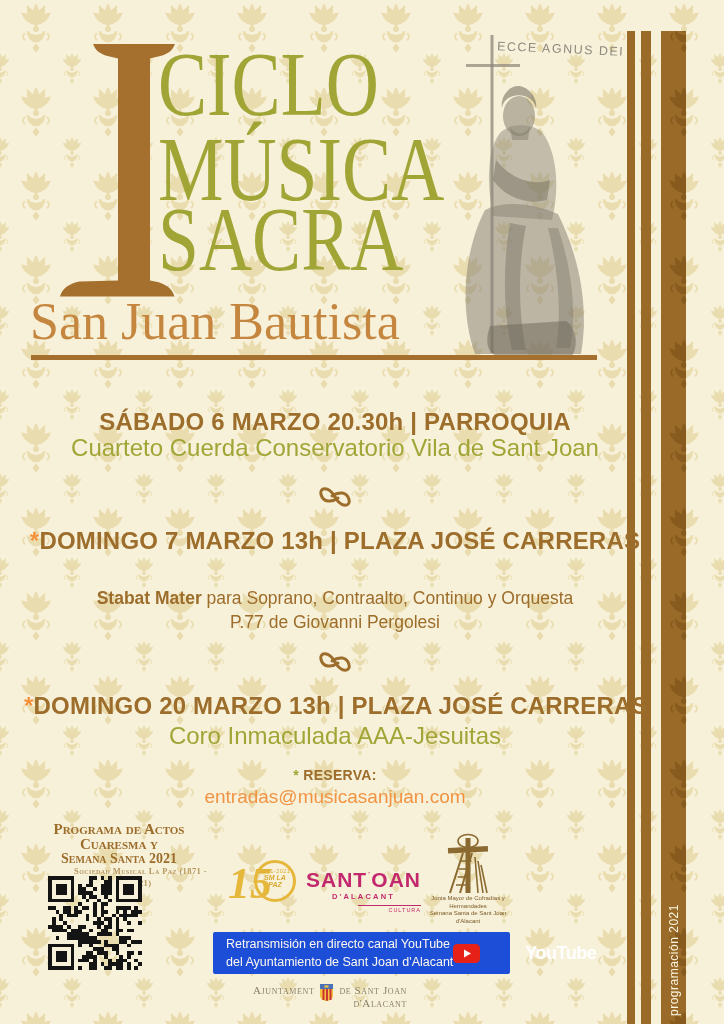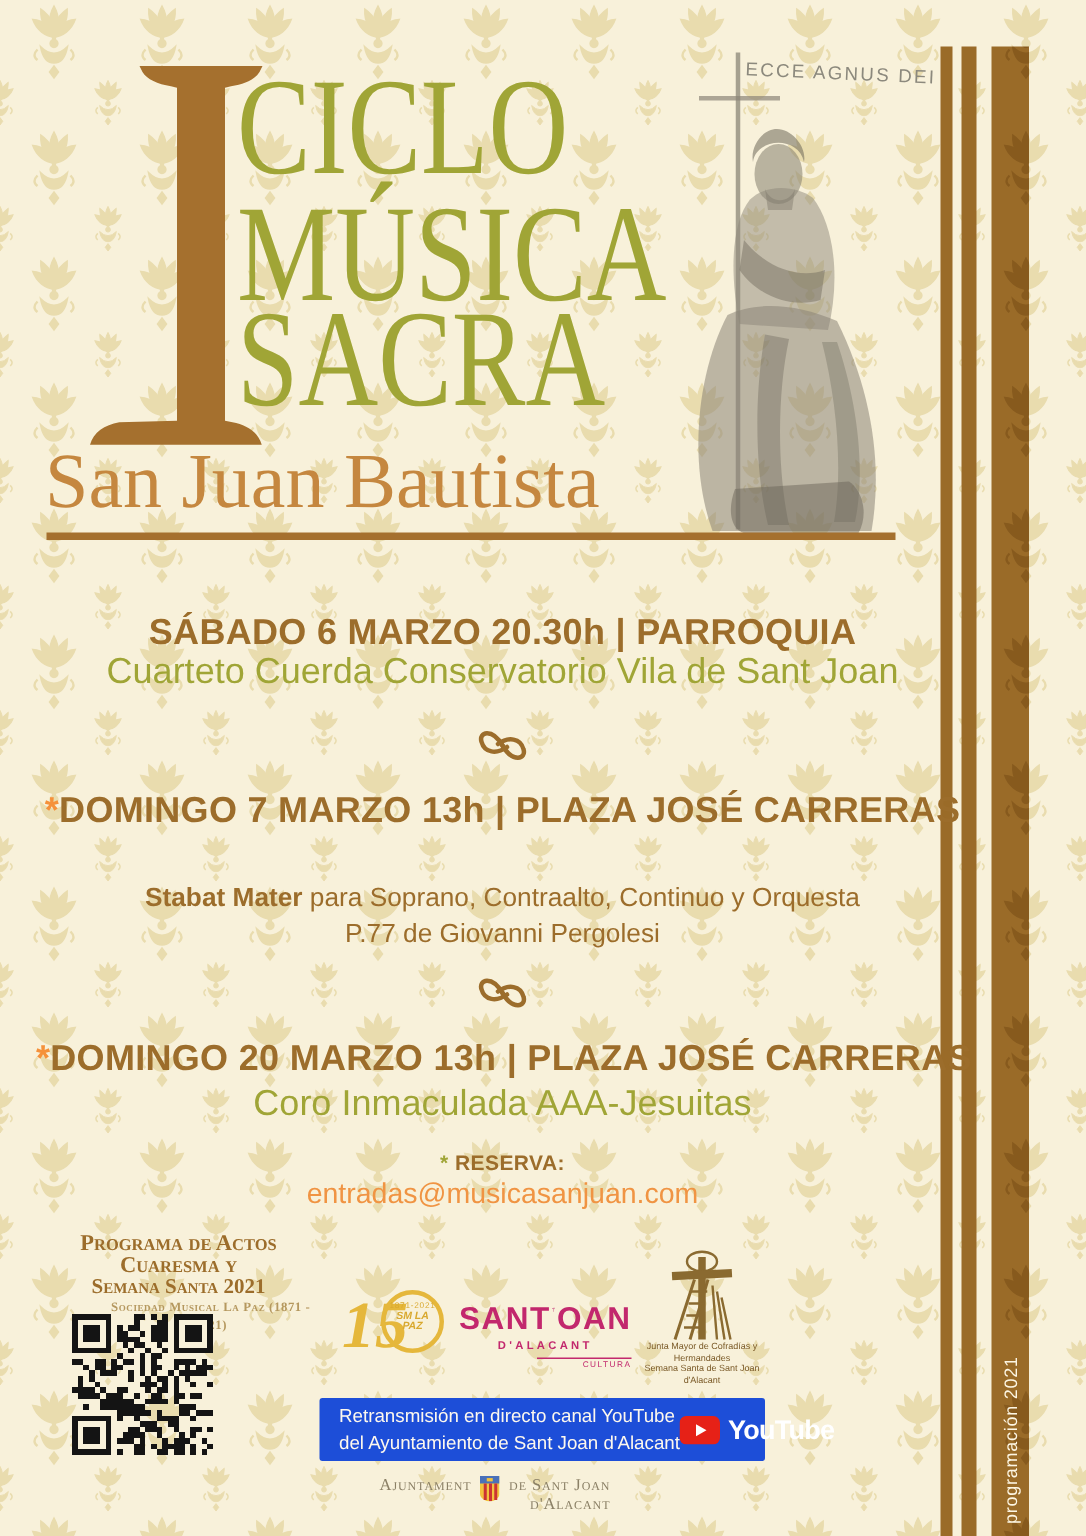--- a/index.html
+++ b/index.html
@@ -57,21 +57,21 @@
               letter-spacing:1px;color:#c2286d;text-align:right;padding-top:1px;}
 
   .logo-junta{position:absolute;left:420px;top:833px;width:96px;text-align:center;color:#7a5a28;}
   .logo-junta .cap{font-size:6px;line-height:1.25;color:#7a5a28;}
 
   
   .banner{position:absolute;left:213px;top:932px;width:297px;height:42px;background:#1d4ed8;
           border-radius:2px;display:flex;align-items:center;padding:0 10px 0 13px;box-sizing:border-box;}
   .banner-text{flex:1;color:#fdf8ee;font-size:12.5px;line-height:1.45;white-space:nowrap;}
   .banner-brand{display:flex;align-items:center;gap:5px;}
-  .banner-brand .yt-word{color:#fff;font-size:18px;font-weight:bold;letter-spacing:-.5px;}
+  .banner-brand .yt-word{color:#fff;font-size:18px;font-weight:bold;letter-spacing:-.5px;margin-left:40px;}
 
   
   .footer{position:absolute;left:0;top:984px;width:660px;display:flex;justify-content:center;
           align-items:flex-start;gap:6px;color:#8b8066;font-family:"Liberation Serif",serif;
           font-variant:small-caps;font-size:11px;letter-spacing:.6px;}
   .footer .col{text-align:right;line-height:1.15;}
 
   
   .vtext{position:absolute;left:662px;top:888px;width:24px;height:128px;
          writing-mode:vertical-rl;transform:rotate(180deg);color:#fdf6e3;font-size:12px;

